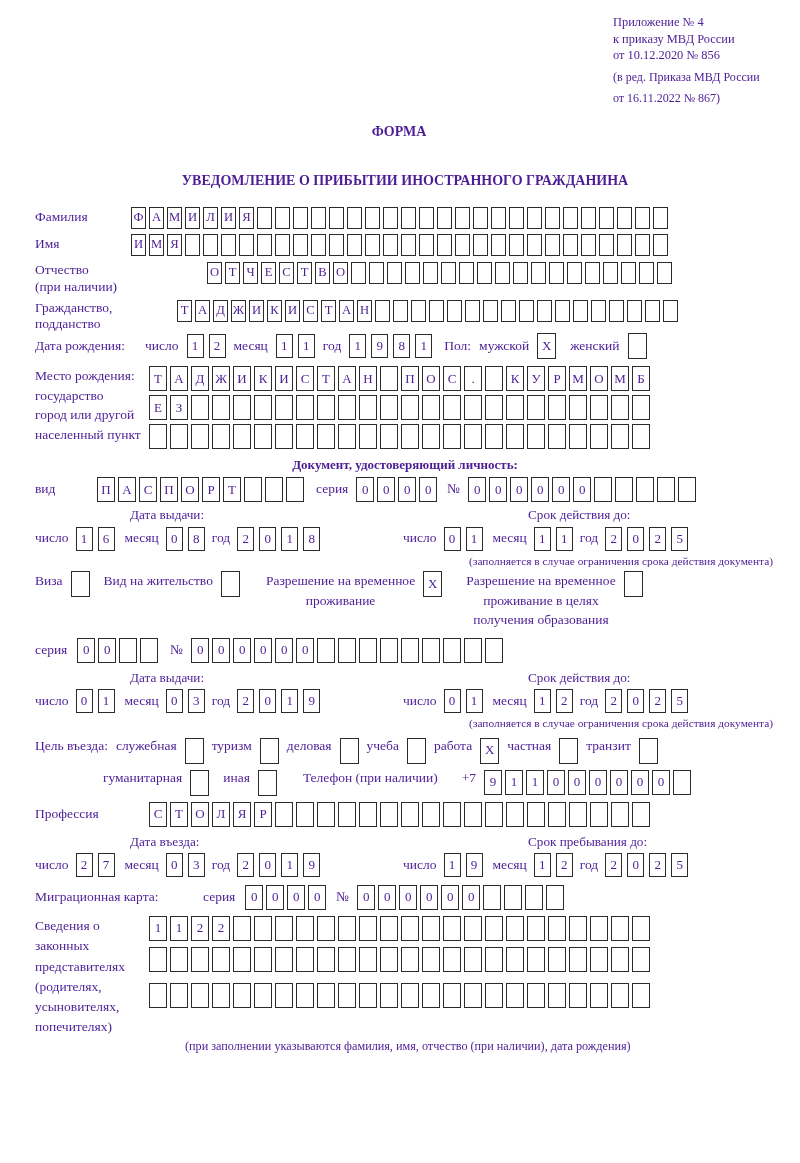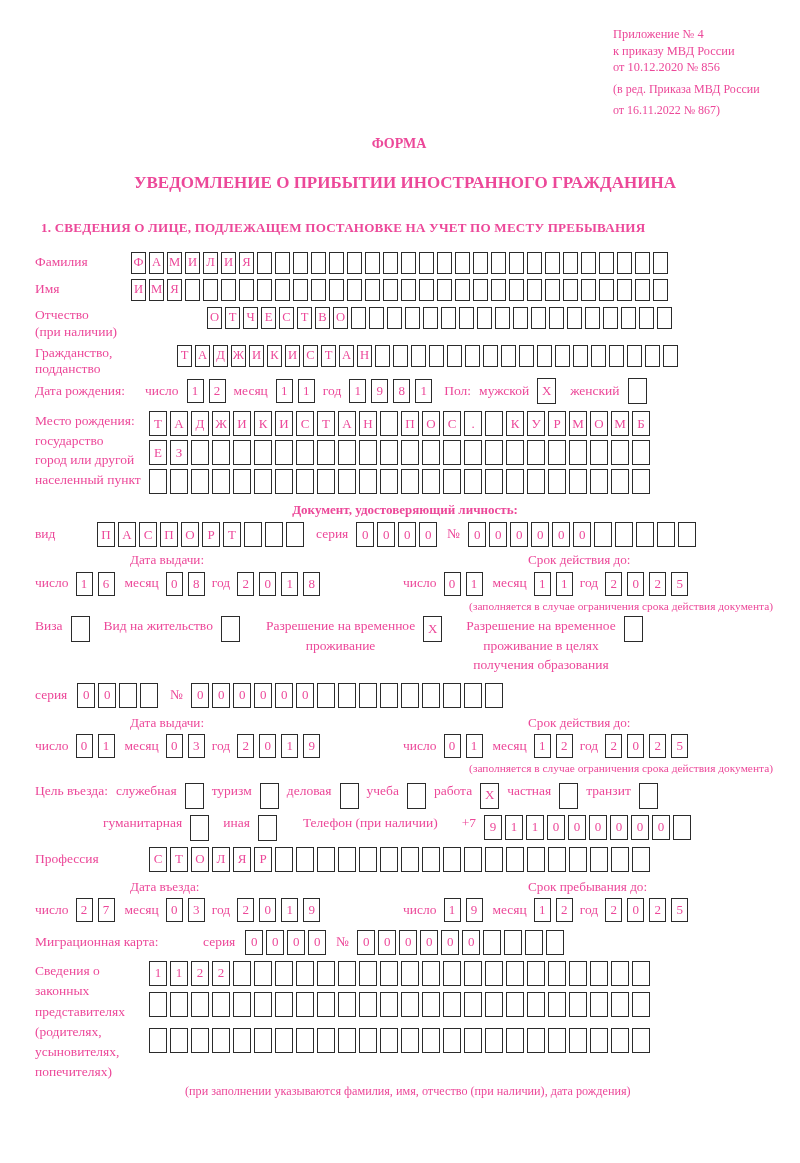--- a/index.html
+++ b/index.html
@@ -1,26 +1,26 @@
 <!DOCTYPE html>
 <html><head>
 <meta charset="utf-8">
 <style>
   *{box-sizing:border-box;margin:0;padding:0}
   body{margin:0;background:#ffffff;display:flex;justify-content:center}
-  .page{width:800px;height:1163px;background:#fff;color:#ec4899;
+  .page{width:800px;height:1163px;background:#fff;color:#4c1d95;
         font-family:"Liberation Serif","DejaVu Serif",serif;font-size:13.5px;line-height:1.25;
-        padding:26px 25px 0 35px;overflow:hidden;position:relative}
+        padding:14px 25px 0 35px;overflow:hidden;position:relative}
 
   
   .hdr{margin-left:578px;font-size:12.4px;line-height:1.35}
   .hdr .sub{margin-top:5px;font-size:12px}
   .forma{text-align:center;padding-right:12px;font-weight:bold;margin-top:16px;font-size:14px}
 
-  .title{text-align:center;font-weight:bold;font-size:17px;margin-top:18px;line-height:1.55}
+  .title{text-align:center;font-weight:bold;font-size:14px;margin-top:30px;line-height:1.55}
   .t-underline{display:inline-block;width:56px;border-bottom:2.2px solid #3a3a3a;height:12px;margin-left:10px}
   .sec{font-weight:bold;font-size:13.1px;margin-top:24px;margin-left:6px;letter-spacing:.2px}
 
   
   .frow{display:flex;align-items:flex-start;flex-wrap:nowrap}
   .lbl{flex:none}
   .mid{align-items:center}
 
   
   .cells{display:inline-flex;gap:3px;flex:none}
@@ -66,21 +66,20 @@
     <div class="sub">(в ред. Приказа МВД России</div>
     <div class="sub">от 16.11.2022 № 867)</div>
   </div>
 
   <div class="forma">ФОРМА</div>
 
   <div class="title">
     <div>УВЕДОМЛЕНИЕ О ПРИБЫТИИ ИНОСТРАННОГО ГРАЖДАНИНА</div>
   </div>
 
-  <div class="sec">1. СВЕДЕНИЯ О ЛИЦЕ, ПОДЛЕЖАЩЕМ ПОСТАНОВКЕ НА УЧЕТ ПО МЕСТУ ПРЕБЫВАНИЯ</div>
 
   <div class="frow mid" style="margin-top:15px">
     <div class="lbl" style="width:96px">Фамилия</div>
     <div class="cells">
         <span class="cell">Ф</span>
         <span class="cell">А</span>
         <span class="cell">М</span>
         <span class="cell">И</span>
         <span class="cell">Л</span>
         <span class="cell">И</span>

